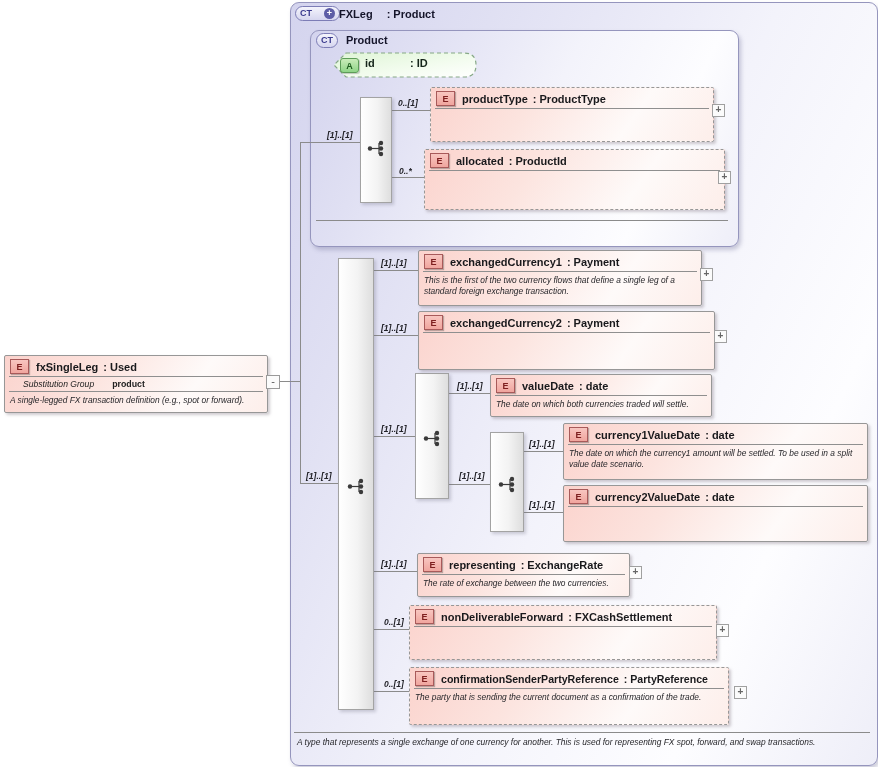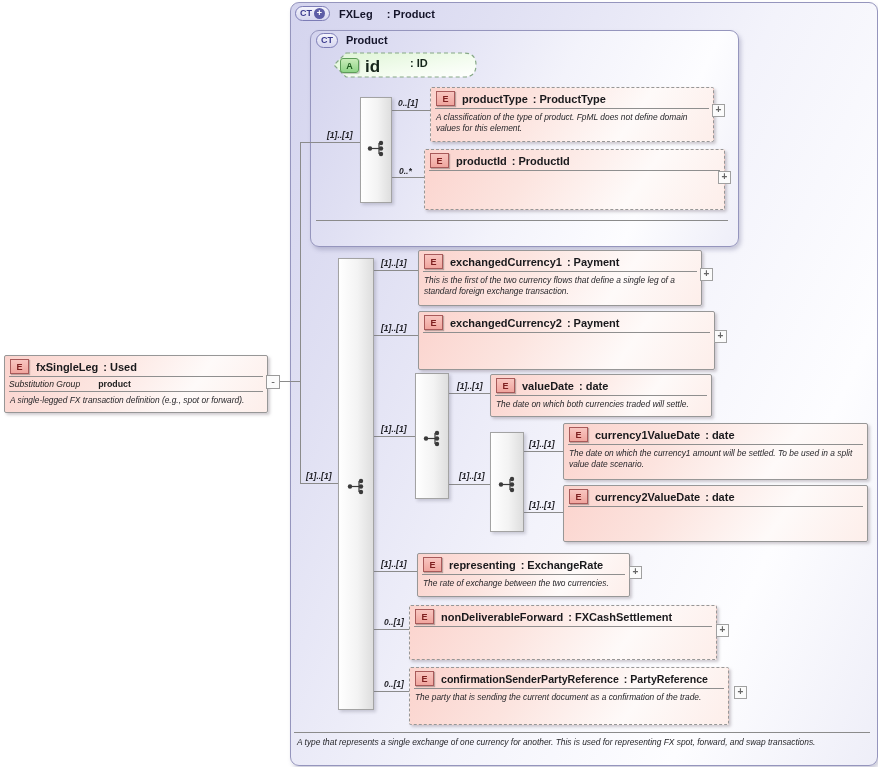--- a/index.html
+++ b/index.html
@@ -2,21 +2,21 @@
 <html><head>
 <meta charset="utf-8">
 <style>
   html,body{margin:0;padding:0;background:#ffffff;}
   #canvas{position:relative;width:878px;height:767px;font-family:"Liberation Sans",sans-serif;overflow:hidden;background:#ffffff;}
 
   
   .bigbox{position:absolute;border:1px solid #9595bd;border-radius:9px;
     background:linear-gradient(115deg,#d4d4ee 0%,#e0e0f3 22%,#f3f3fb 52%,#fdfdff 78%,#eeeef8 100%);
     box-shadow:2px 3px 4px rgba(110,110,150,.35);}
-  .ct-badge{position:absolute;display:inline-flex;align-items:center;gap:2px;border:1px solid #7d7db6;
+  .ct-badge{position:absolute;display:inline-flex;align-items:center;gap:12px;border:1px solid #7d7db6;
     border-radius:8px;background:linear-gradient(#f4f4fc,#d6d6ef);color:#3a3a8e;font-weight:bold;
     font-size:9px;padding:1px 4px;line-height:11px;}
   .ct-plus{width:11px;height:11px;border-radius:50%;background:#5d5da6;color:#ffffff;font-size:9px;
     line-height:11px;text-align:center;font-weight:bold;}
   .bigtitle{position:absolute;font-size:11px;font-weight:bold;color:#15152a;white-space:nowrap;}
   .bigtitle .tp{margin-left:14px;}
 
   
   .box{position:absolute;border:1px solid #979797;border-radius:2px;
     background:linear-gradient(125deg,#fbd3cd 0%,#fce4df 35%,#fefaf9 70%,#fdeeea 100%);
@@ -30,21 +30,21 @@
     font-weight:bold;box-shadow:1px 1px 1px rgba(0,0,0,.25);}
   .sep{height:1px;background:#8f8f8f;margin:0 4px;}
   .ann{font-style:italic;font-size:8.4px;color:#26262a;padding:3px 5px 2px 5px;line-height:1.32;}
 
   
   .attr{position:absolute;}
   .attr svg{position:absolute;left:0;top:0;}
   .a-badge{position:absolute;left:8px;top:6px;width:17px;height:13px;display:flex;align-items:center;justify-content:center;
     background:linear-gradient(#c9ecb9,#8fd487);border:1px solid #5d9c58;border-radius:3px;
     color:#1d5c1d;font-size:9px;font-weight:bold;box-shadow:1px 1px 1px rgba(0,0,0,.2);}
-  .attr .nm{position:absolute;left:33px;top:5px;font-size:17px;font-weight:bold;color:#15251a;}
+  .attr .nm{position:absolute;left:33px;top:5px;font-size:11px;font-weight:bold;color:#15251a;}
   .attr .tp{position:absolute;left:78px;top:5px;font-size:11px;font-weight:bold;color:#15251a;}
 
   
   .compbar{position:absolute;border:1px solid #a3a3a3;
     background:linear-gradient(to right,#ffffff 0%,#f3f3f3 55%,#dedede 100%);
     box-shadow:2px 2px 3px rgba(110,110,130,.3);}
   .comp-icon{position:absolute;}
 
   
   .hline,.vline{position:absolute;background:#8b8b8b;}
@@ -53,21 +53,21 @@
   .card{position:absolute;font-size:8.5px;font-weight:bold;font-style:italic;color:#222228;white-space:nowrap;}
   .plusbox{position:absolute;width:11px;height:11px;border:1px solid #a0a0a0;background:#fbfbfb;
     color:#666;font-size:10px;line-height:10px;text-align:center;font-weight:bold;}
   .minusbox{position:absolute;width:12px;height:12px;border:1px solid #9a9a9a;background:#fbfbfb;
     color:#555;font-size:11px;line-height:10px;text-align:center;}
 
   
   .big-ann{position:absolute;font-style:italic;font-size:8.4px;color:#26262a;line-height:1.35;}
 
   
-  .subrow{display:flex;align-items:center;padding:2px 4px;font-size:8.6px;color:#222;}
+  .subrow{display:flex;align-items:center;padding:2px 18px;font-size:8.6px;color:#222;}
   .subrow .lbl{font-style:italic;}
   .subrow .val{font-weight:bold;margin-left:18px;font-size:8.8px;}
 </style>
 </head>
 <body>
 
 <div id="canvas">
 
   <div class="bigbox" style="left:290px;top:2px;width:586px;height:762px;"></div>
   <div class="ct-badge" style="left:295px;top:6px;">
@@ -163,29 +163,28 @@
     <span class="tp">: ID</span>
   </div>
 
   <div class="box dashed" style="left:430px;top:87px;width:282px;height:53px;">
     <div class="hdr">
         <span class="e-badge">E</span>
       <span>productType</span>
       <span class="tp">: ProductType</span>
       </div>
     <div class="sep"></div>
-    <div class="ann">A classification of the type of product. FpML does not define domain values for this element.</div>
   </div>
   <div class="plusbox" style="left:712px;top:104px;">+</div>
   <div class="card" style="left:398px;top:98px;">0..[1]</div>
 
   <div class="box dashed" style="left:424px;top:149px;width:299px;height:59px;">
     <div class="hdr">
         <span class="e-badge">E</span>
-      <span>productId</span>
+      <span>allocated</span>
       <span class="tp">: ProductId</span>
       </div>
     <div class="sep"></div>
   </div>
   <div class="plusbox" style="left:718px;top:171px;">+</div>
   <div class="card" style="left:399px;top:166px;">0..*</div>
 
   <div class="card" style="left:327px;top:130px;">[1]..[1]</div>
   <div class="card" style="left:306px;top:471px;">[1]..[1]</div>
 

